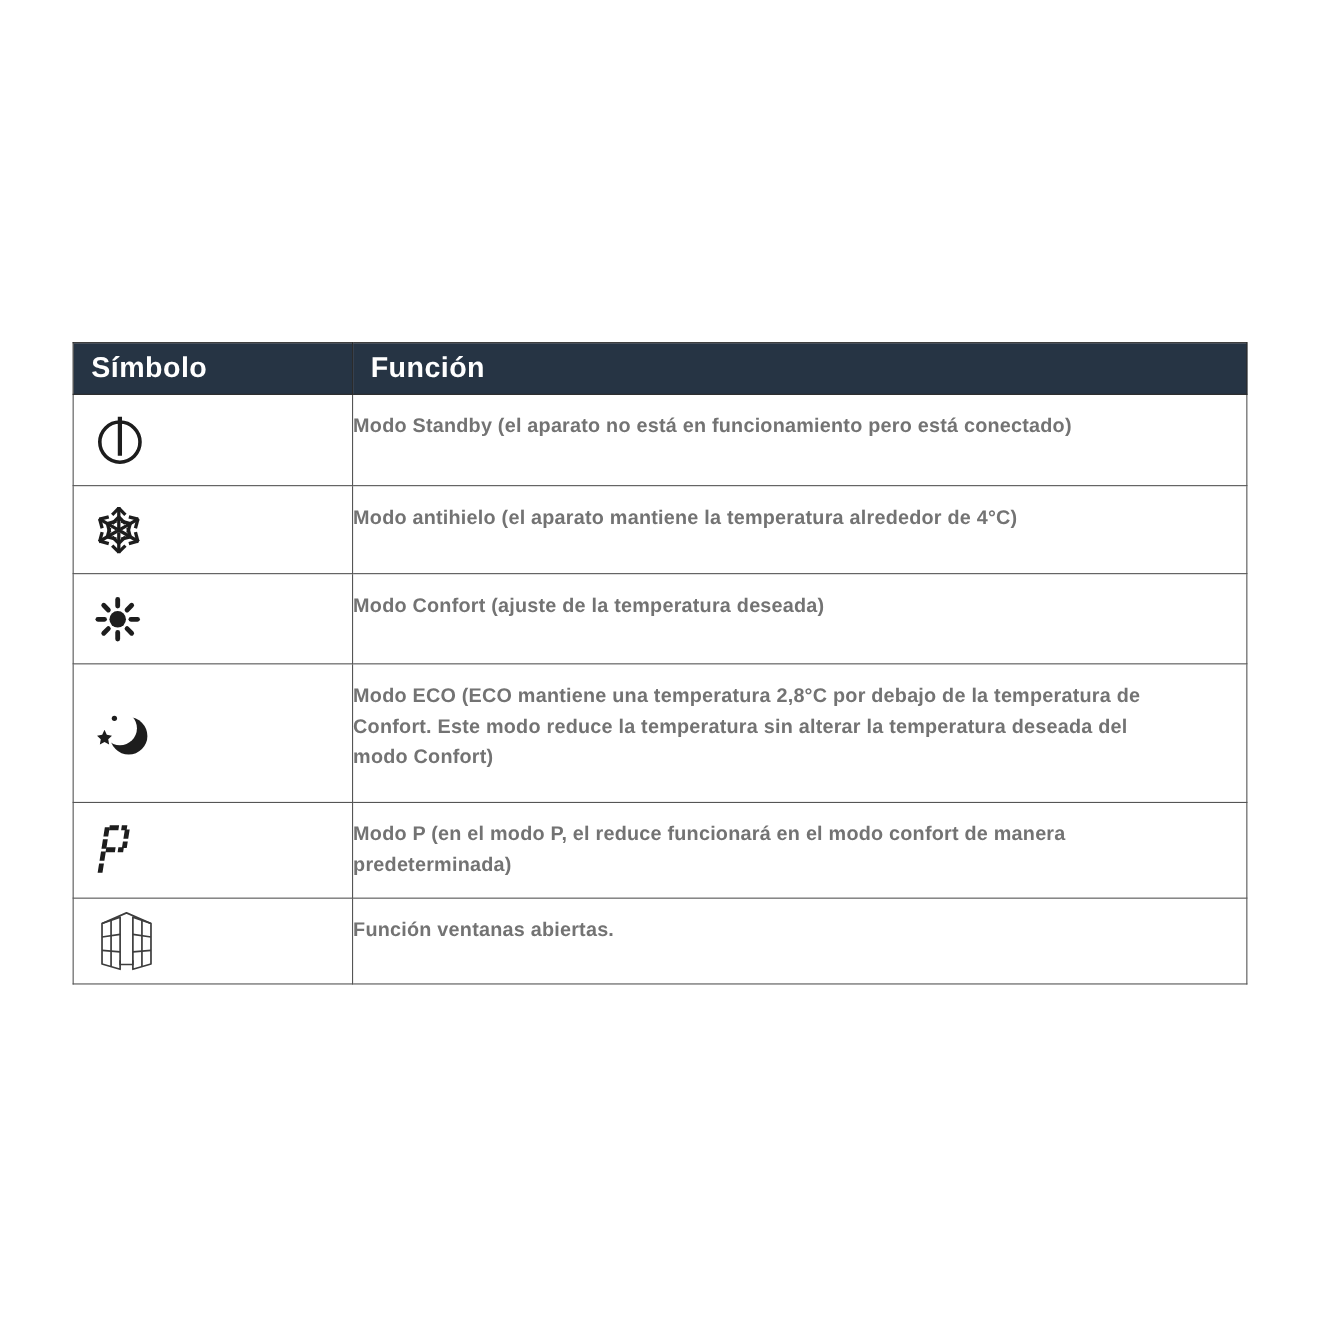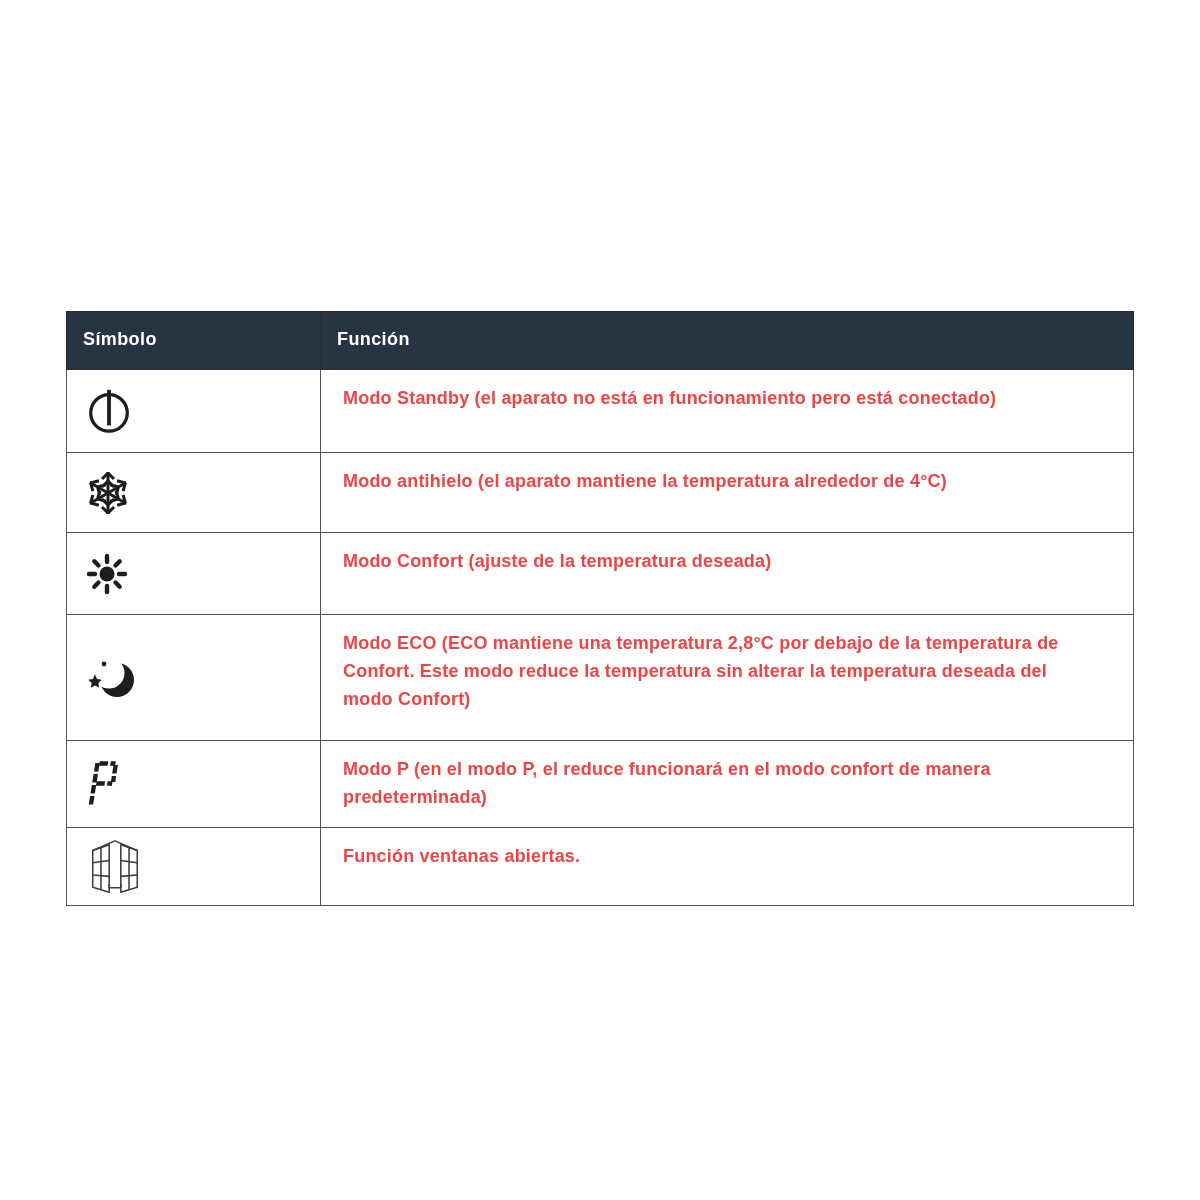--- a/index.html
+++ b/index.html
@@ -22,44 +22,44 @@
     width: 1067px;
     border-collapse: collapse;
     table-layout: fixed;
   }
   table.sym-table col.c1 { width: 254px; }
   table.sym-table col.c2 { width: 813px; }
 
   table.sym-table th {
     background: #263444;
     color: #ffffff;
-    font-size: 18px;
+    font-size: 26px;
     font-weight: 600;
     letter-spacing: 0.4px;
     text-align: left;
     padding: 4px 16px 6px 16px;
-    height: 58px;
+    height: 47px;
     border: 1px solid #2b2b2b;
     box-sizing: border-box;
   }
   table.sym-table td {
     border: 1px solid #555555;
     box-sizing: border-box;
     background: #ffffff;
   }
   td.sym-cell {
     vertical-align: middle;
     padding: 0 0 0 17px;
   }
   td.fn-cell {
     vertical-align: top;
-    padding: 14px 55px 10px 22px;
+    padding: 14px 55px 10px 0;
     font-size: 18px;
     font-weight: 600;
-    color: #ef4444;
+    color: #737373;
     line-height: 28px;
     letter-spacing: 0.2px;
   }
   tr.r1 { height: 83px; }
   tr.r2 { height: 80px; }
   tr.r3 { height: 82px; }
   tr.r4 { height: 126px; }
   tr.r5 { height: 87px; }
   tr.r6 { height: 78px; }
 

